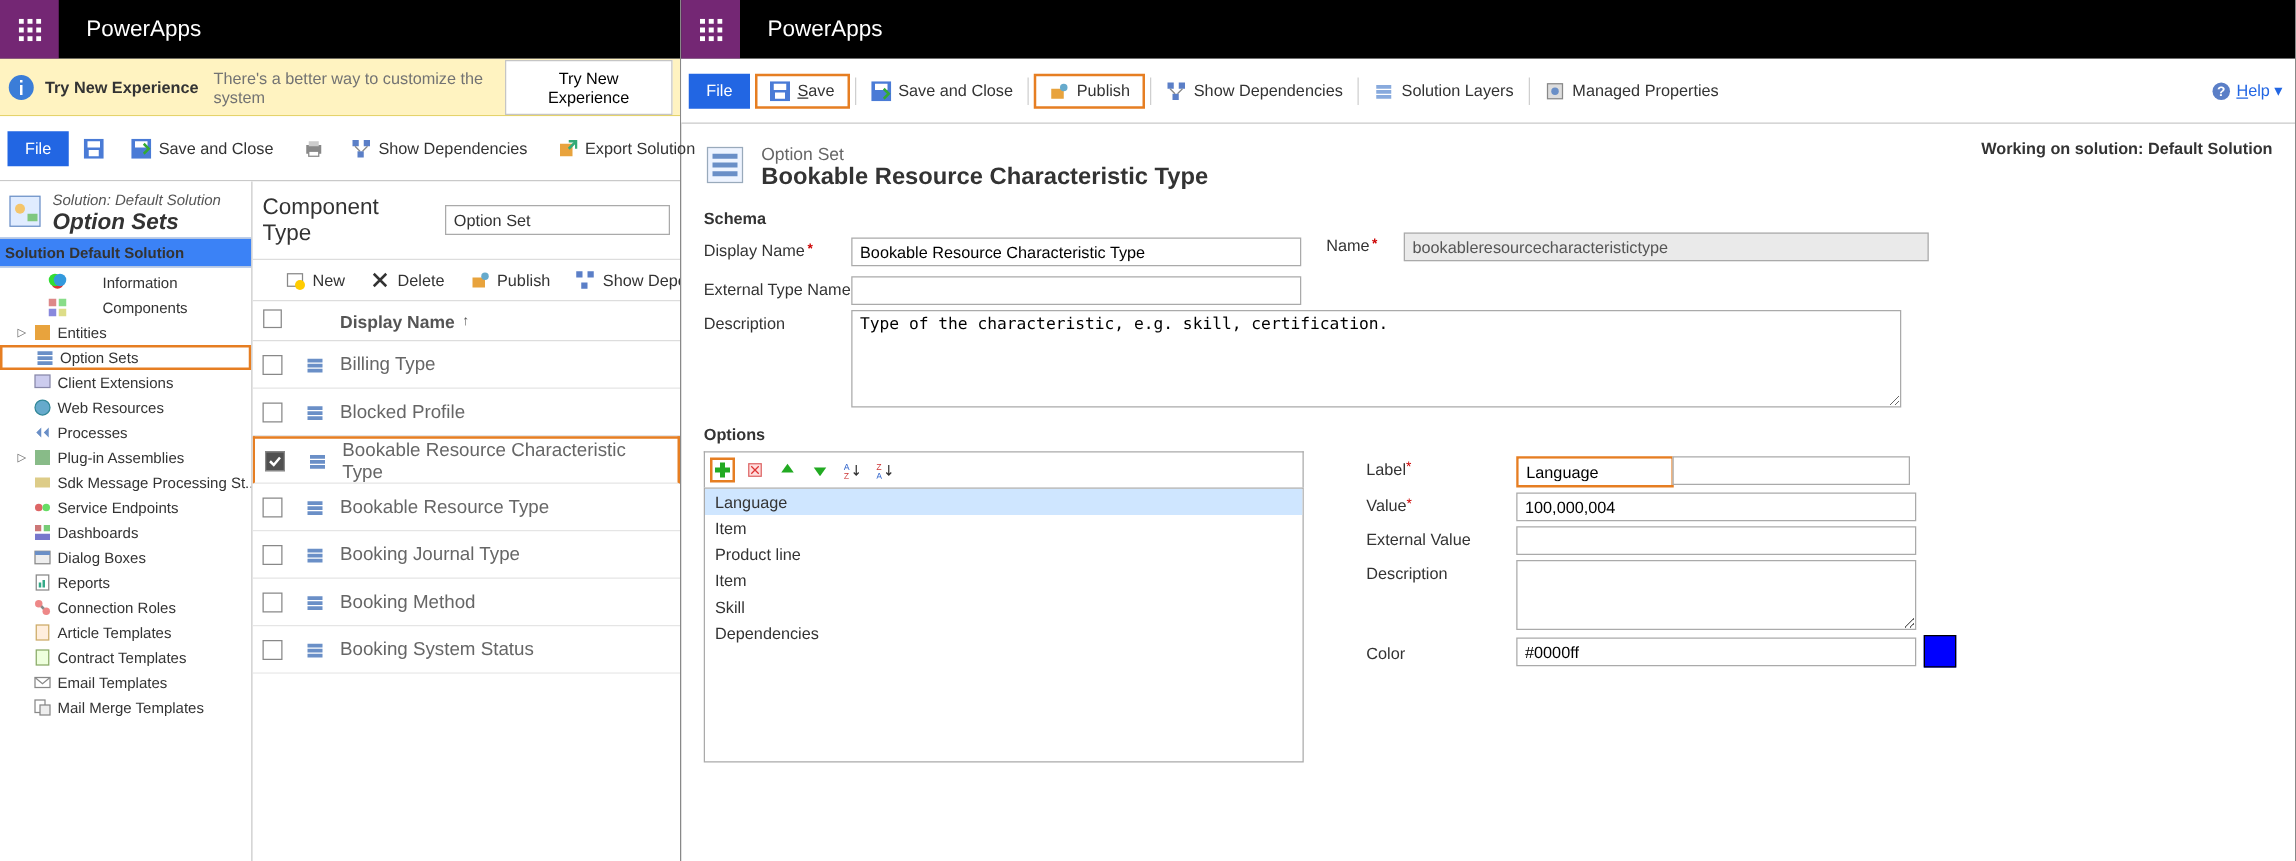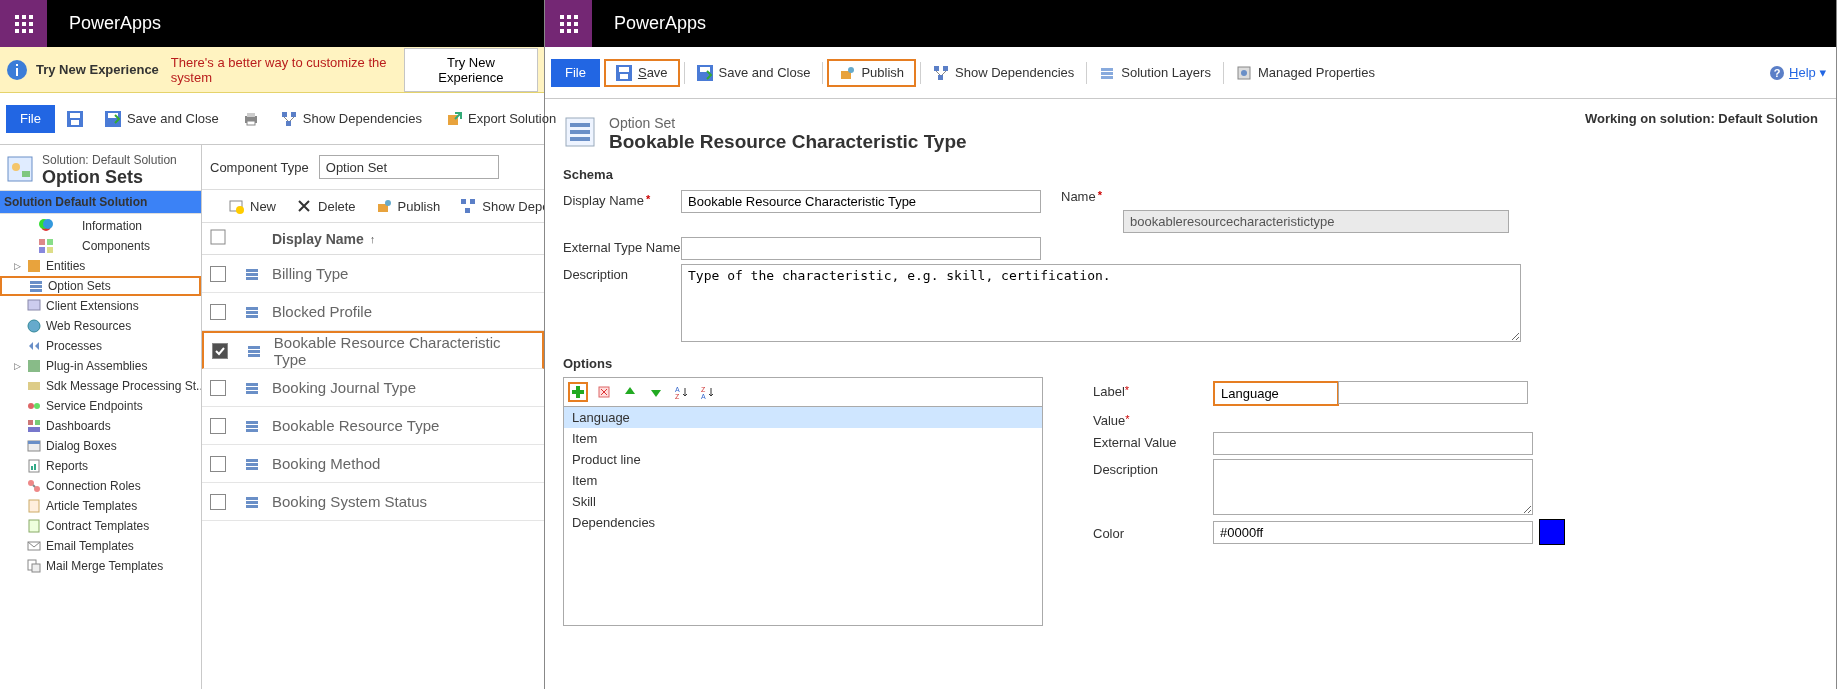--- a/index.html
+++ b/index.html
@@ -12,53 +12,53 @@
 
 .topbar { background: #000; color: #fff; height: 47px; display: flex; align-items: center; }
 .waffle { width: 47px; height: 47px; display: flex; align-items: center; justify-content: center; background: #742774; cursor: pointer; }
 .waffle svg { width: 18px; height: 18px; }
 .app-title { font-size: 18px; font-weight: 400; margin-left: 22px; }
 
 .info-banner { background: #fff3c1; border-bottom: 1px solid #e5d36b; height: 46px; display: flex; align-items: center; padding: 0 6px; }
 .info-icon { width: 22px; height: 22px; display: flex; align-items: center; justify-content: center; margin-right: 8px; flex-shrink: 0; }
 .info-icon svg { width: 22px; height: 22px; }
 .info-title { font-weight: 700; font-size: 13px; margin-right: 12px; white-space: nowrap; }
-.info-text { font-size: 13px; color: #b91c1c; }
+.info-text { font-size: 13px; color: #737373; }
 .info-btn { margin-left: auto; background: #fff; border: 1px solid #c5c5c5; padding: 6px 14px; font-size: 13px; cursor: pointer; }
 
 .toolbar { height: 52px; display: flex; align-items: center; border-bottom: 1px solid #c9c9c9; background: #fff; padding-left: 4px; }
 .file-btn { background: #2266e3; color: #fff; height: 28px; padding: 0 14px; display: flex; align-items: center; font-size: 13px; cursor: pointer; margin: 0 4px 0 2px; }
 .tb-btn { display: flex; align-items: center; height: 28px; padding: 0 8px; cursor: pointer; font-size: 13px; white-space: nowrap; }
 .tb-btn svg, .tb-btn .icon-box { width: 16px; height: 16px; margin-right: 6px; flex-shrink: 0; }
 .tb-sep { width: 1px; height: 22px; background: #cfcfcf; margin: 0 4px; }
 .tb-spacer { flex: 1; }
 .help-link { color: #2266e3; cursor: pointer; margin-right: 10px; display: flex; align-items: center; }
 .help-link svg { width: 16px; height: 16px; margin-right: 4px; }
 
 .highlight-box { border: 2px solid #e67e22; }
 
 .left-body { display: flex; flex: 1; overflow: hidden; }
 .left-tree { width: 202px; border-right: 1px solid #c9c9c9; background: #fff; overflow: hidden; display: flex; flex-direction: column; }
 .tree-header { display: flex; align-items: center; padding: 8px 4px 2px 4px; }
 .tree-header-icon { margin-right: 6px; }
-.tree-header-title { display: flex; flex-direction: column; }
+.tree-header-title { display: flex; flex-direction: column; font-style: italic; }
 .breadcrumb-text { font-size: 12px; color: #555; }
 .page-title-text { font-size: 18px; font-weight: 700; }
 .tree-subheader { background: #3b82f6; border-top: 1px solid #ddd; border-bottom: 1px solid #ddd; padding: 4px 4px; font-size: 12px; font-weight: 700; }
 .tree-list { padding: 2px 0 2px 0; }
 .tree-row { display: flex; align-items: center; height: 20px; padding-left: 6px; font-size: 12px; cursor: pointer; white-space: nowrap; overflow: hidden; text-overflow: ellipsis; }
 .tree-row .caret { width: 10px; display: inline-block; color: #666; font-size: 9px; margin-right: 2px; }
 .tree-row .ticon { width: 16px; height: 16px; margin-right: 4px; display: inline-flex; align-items: center; justify-content: center; }
 .tree-row.level1 { padding-left: 2px; gap: 24px; }
 .tree-row.level2 { padding-left: 14px; }
 .tree-row.level3 { padding-left: 26px; }
 
 .center-panel { flex: 1; display: flex; flex-direction: column; overflow: hidden; }
 .comp-type { display: flex; align-items: center; padding: 10px 8px; border-bottom: 1px solid #ddd; }
-.comp-type label { font-size: 13px; margin-right: 10px; }
+.comp-type label { font-size: 18px; margin-right: 20px; }
 .comp-type-select { min-width: 180px; border: 1px solid #aaa; padding: 2px 6px; height: 24px; background: #fff; display: flex; align-items: center; font-size: 13px; }
 
 .mini-toolbar { display: flex; align-items: center; padding: 4px 20px; border-bottom: 1px solid #ddd; }
 .mini-toolbar .tb-btn { height: 24px; padding: 0 6px; }
 
 .grid-header { display: flex; align-items: center; padding: 6px 8px; border-bottom: 1px solid #ddd; font-weight: 700; font-size: 14px; color: #555; }
 .grid-header .chk { margin-right: 18px; }
 .grid-header .hname { display: flex; align-items: center; }
 .grid-header .sort-arrow { margin-left: 6px; font-size: 11px; }
 
@@ -457,30 +457,30 @@
                 </svg></span>
               <span>Bookable Resource Characteristic Type</span>
             </div>
             <div class="grid-row">
               <span class="chk"></span>
               <span class="gicon"><svg width="16" height="16">
                   <rect x="2" y="3" width="12" height="3" fill="#6a8fc7"></rect>
                   <rect x="2" y="7" width="12" height="3" fill="#6a8fc7"></rect>
                   <rect x="2" y="11" width="12" height="3" fill="#6a8fc7"></rect>
                 </svg></span>
-              <span>Booking Journal Type</span>
+              <span>Bookable Resource Type</span>
             </div>
             <div class="grid-row">
               <span class="chk"></span>
               <span class="gicon"><svg width="16" height="16">
                   <rect x="2" y="3" width="12" height="3" fill="#6a8fc7"></rect>
                   <rect x="2" y="7" width="12" height="3" fill="#6a8fc7"></rect>
                   <rect x="2" y="11" width="12" height="3" fill="#6a8fc7"></rect>
                 </svg></span>
-              <span>Bookable Resource Type</span>
+              <span>Booking Journal Type</span>
             </div>
             <div class="grid-row">
               <span class="chk"></span>
               <span class="gicon"><svg width="16" height="16">
                   <rect x="2" y="3" width="12" height="3" fill="#6a8fc7"></rect>
                   <rect x="2" y="7" width="12" height="3" fill="#6a8fc7"></rect>
                   <rect x="2" y="11" width="12" height="3" fill="#6a8fc7"></rect>
                 </svg></span>
               <span>Booking Method</span>
             </div>
@@ -604,21 +604,21 @@
       <div class="section-label">Schema</div>
       <div class="schema-cols">
         <div class="col1">
           <div class="form-row">
             <div class="form-label"><span>Display Name</span><span class="req">*</span></div>
             <input class="form-input w1" value="Bookable Resource Characteristic Type" style="">
           </div>
         </div>
         <div class="col2">
           <div class="form-label"><span>Name</span><span class="req">*</span></div>
-          <input class="form-input disabled" style="width: 386px; margin-top: 24px;" disabled="" value="bookableresourcecharacteristictype">
+          <input class="form-input disabled" style="width: 420px;" disabled="" value="bookableresourcecharacteristictype">
         </div>
       </div>
       <div class="form-row">
         <div class="form-label">External Type Name</div>
         <input class="form-input w1" value="" style="">
       </div>
       <div class="form-row">
         <div class="form-label">Description</div>
         <textarea class="form-input wlong" id="desc-ta" style="">Type of the characteristic, e.g. skill, certification.</textarea>
       </div>
@@ -674,20 +674,21 @@
             </div>
         </div>
         <div class="options-right">
           <div class="or-row">
             <div class="or-label"><span>Label</span><span class="req" style="color:#c00;font-size:11px;vertical-align:top;">*</span></div>
             <span class="highlight-box" style="display:inline-block;"><input class="or-input" style="width: 122px; border: none; padding: 3px 6px;" value="Language"></span>
               <input class="or-input" style="width: 190px; margin-left: -1px;">
           </div>
           <div class="or-row">
             <div class="or-label"><span>Value</span><span class="req" style="color:#c00;font-size:11px;vertical-align:top;">*</span></div>
+            <input class="or-input" value="100,000,004" style="">
           </div>
           <div class="or-row">
             <div class="or-label">External Value</div>
             <input class="or-input" value="" style="">
           </div>
           <div class="or-row">
             <div class="or-label">Description</div>
             <textarea class="or-textarea" style=""></textarea>
           </div>
           <div class="or-row or-color">

